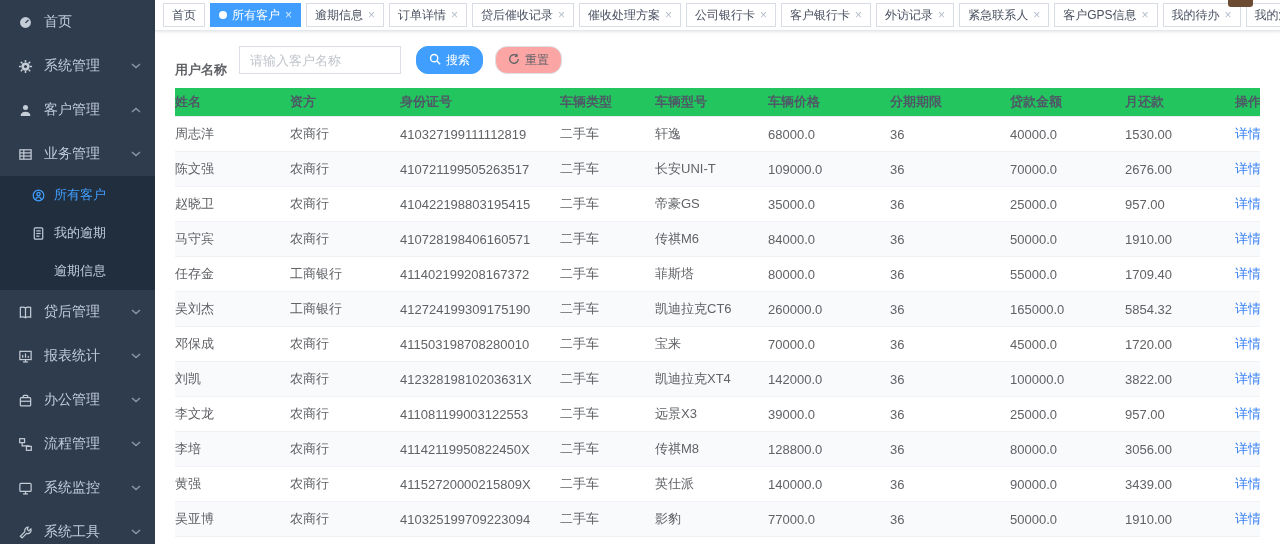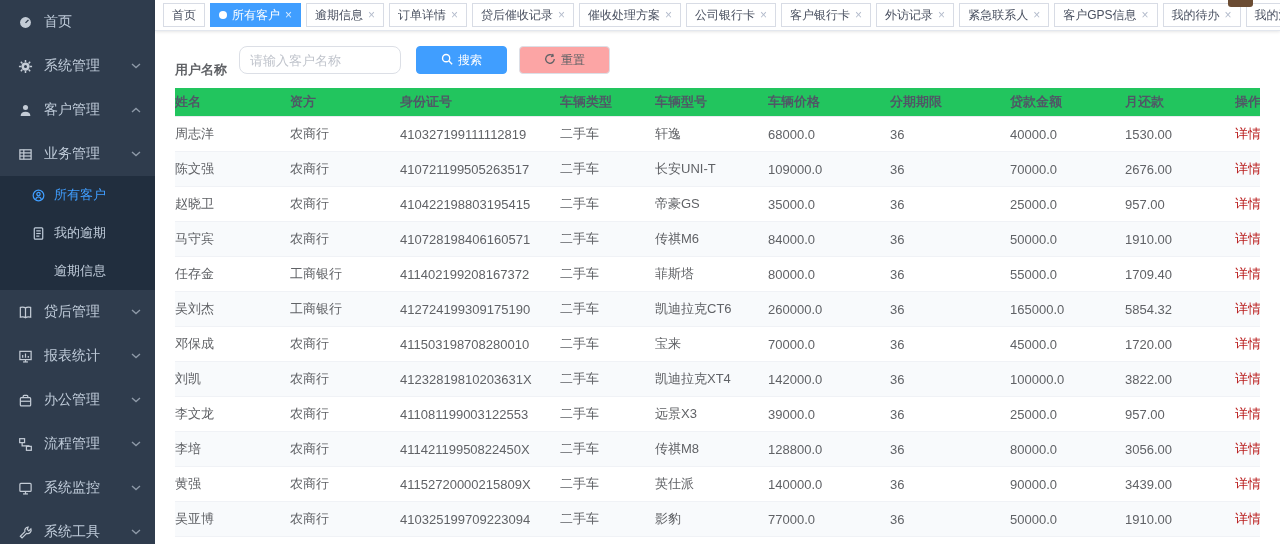--- a/index.html
+++ b/index.html
@@ -29,35 +29,35 @@
   .tab.active .dot { display: inline-block; }
   .tab .close { font-size: 12px; line-height: 1; color: #b4bccc; }
   .tab.active .close { color: #d9ecff; }
 
   .avatar-frag { position: absolute; left: 1228px; top: 0; width: 25px; height: 7px; background: #6b4c33; border-radius: 0 0 3px 3px; z-index: 20; }
 
   
   .content { flex: 1; padding: 14px 20px 0 20px; overflow: hidden; }
   .search-row { display: flex; align-items: center; height: 30px; margin-bottom: 13px; }
   .search-label { font-size: 13px; font-weight: bold; color: #606266; margin-right: 12px; margin-top: 19px; }
-  .search-input { width: 162px; height: 28px; border: 1px solid #dcdfe6; border-radius: 8px; padding: 0 10px; font-size: 13px; color: #606266; outline: none; }
+  .search-input { width: 162px; height: 28px; border: 1px solid #dcdfe6; border-radius: 0; padding: 0 10px; font-size: 13px; color: #606266; outline: none; }
   .search-input::placeholder { color: #c0c4cc; }
-  .btn { height: 28px; display: inline-flex; align-items: center; gap: 5px; padding: 0 24px; font-size: 12px; border-radius: 4px; cursor: pointer; }
+  .btn { height: 28px; display: inline-flex; align-items: center; gap: 5px; padding: 0 12px; font-size: 12px; border-radius: 12px; cursor: pointer; }
   .btn-search { margin-left: 15px; background: #409eff; border: 1px solid #409eff; color: #fff; }
   .btn-reset { margin-left: 12px; background: #fca5a5; border: 1px solid #dcdfe6; color: #606266; }
 
   
   .table { --cols: 115px 110px 160px 95px 113px 122px 120px 115px 110px minmax(0,1fr); }
   .t-head { display: grid; grid-template-columns: var(--cols); align-items: center; height: 29px; background: #22c55e; border-bottom: 1px solid #e8ebf0; }
   .t-head .t-cell { font-weight: bold; color: #4f5866; }
   .t-row { display: grid; grid-template-columns: var(--cols); align-items: center; height: 35px; border-bottom: 1px solid #f0f2f6; background: #fff; }
   .t-body .t-row:nth-child(even) { background: #f8fafc; }
   .t-cell { font-size: 13px; color: #606266; white-space: nowrap; overflow: hidden; padding-right: 8px; }
   .t-cell.action { text-align: right; padding-right: 2px; }
-  .detail-link { color: #b91c1c; cursor: pointer; }
+  .detail-link { color: #3b82f6; cursor: pointer; }
 </style>
 </head>
 <body>
 
 <div class="app">
   <div class="sidebar">
       <div class="side-item">
         <span class="icon">
           <svg width="15" height="15" viewBox="0 0 16 16" fill="none" stroke="currentColor" stroke-width="1.3">
             <circle cx="8" cy="8" r="5.8" fill="currentColor" stroke="none"></circle>

